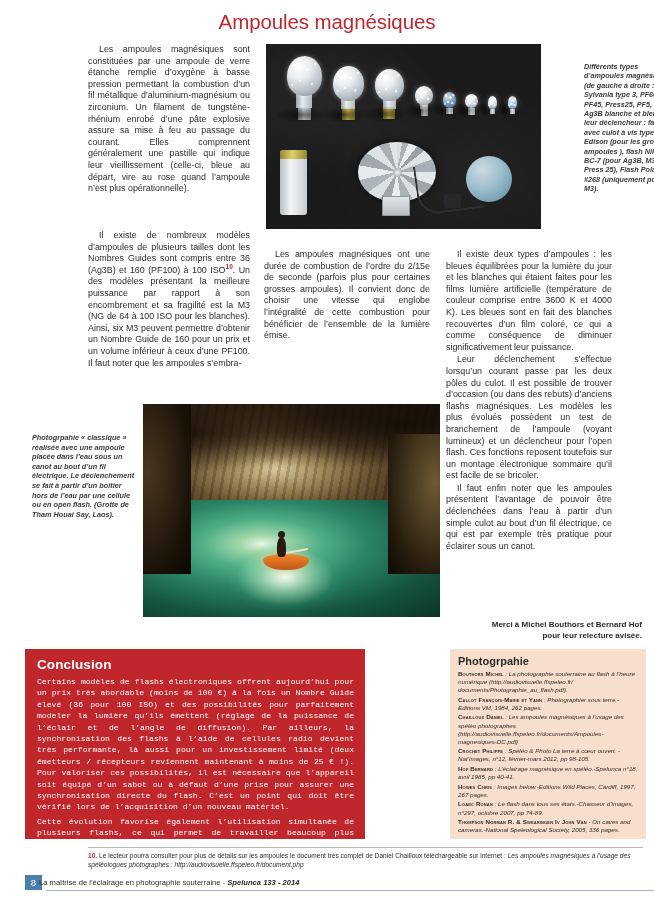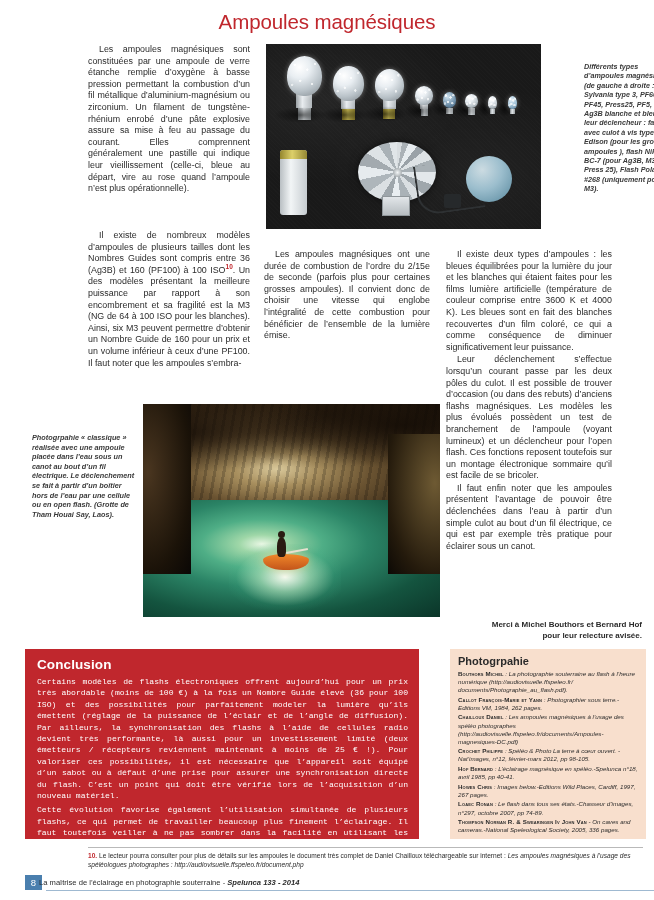--- a/index.html
+++ b/index.html
@@ -267,21 +267,21 @@
     font-size: 8px;
     line-height: 10.5px;
     font-weight: bold;
     color: #2b2b2b;
   }
 
   
   .conclusion {
     position: absolute;
     left: 25px; top: 649px;
-    width: 394px; height: 190px;
+    width: 340px; height: 190px;
     background: #c0272d;
     color: #ffffff;
     box-sizing: border-box;
     padding: 8px 11px 8px 12px;
   }
   .conclusion h2 {
     margin: 0 0 4px 0;
     font-size: 13.5px;
     font-weight: bold;
     letter-spacing: 0.1px;

